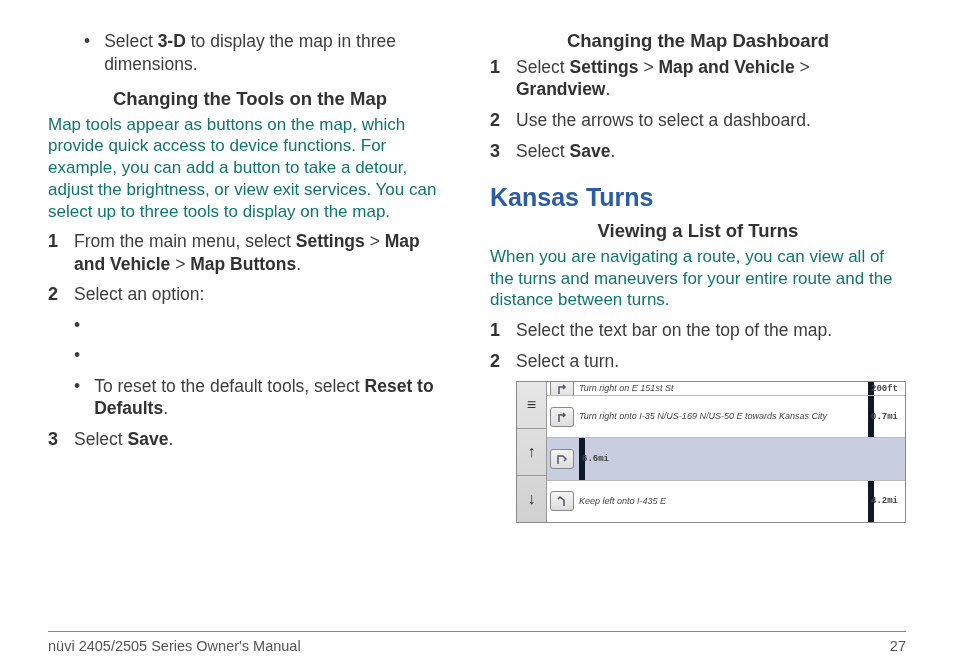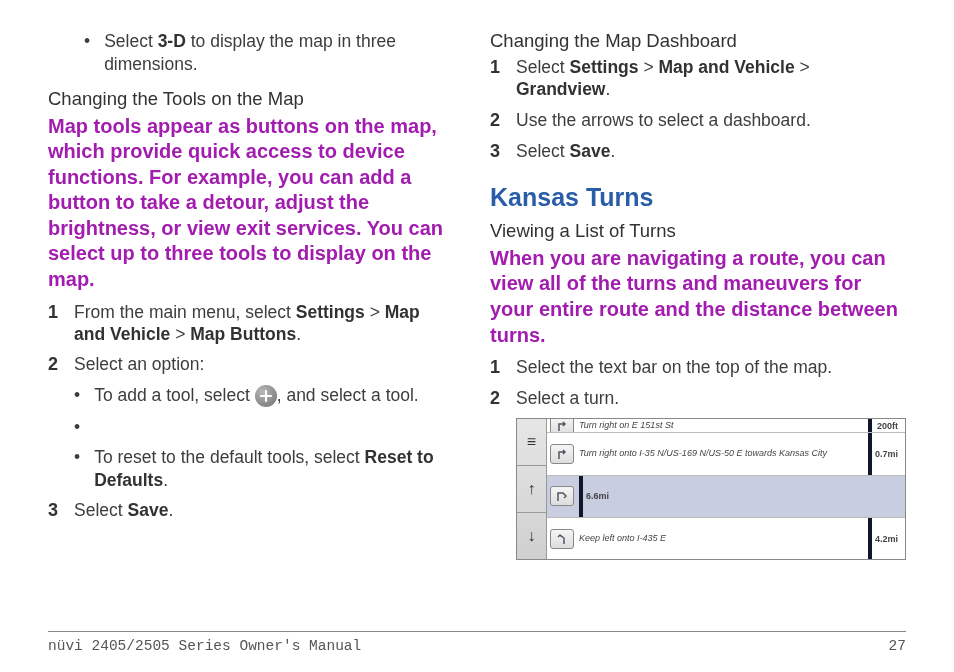--- a/index.html
+++ b/index.html
@@ -25,38 +25,38 @@
       line-height: 1.3;
       padding-left: 36px;
     }
     .bullet-dot {
       margin-right: 14px;
       flex-shrink: 0;
     }
     .bullet-text { flex: 1; }
     .heading-sub {
       font-size: 18.5px;
-      font-weight: normal;
+      font-weight: bold;
       color: #323232;
       margin-top: 12px;
       margin-bottom: 4px;
+      text-align: center;
     }
     .heading-section {
       font-size: 25px;
       font-weight: bold;
       color: #2a5da8;
       margin-top: 20px;
       margin-bottom: 8px;
     }
     .body-para {
-      font-size: 20px;
+      font-size: 17px;
       line-height: 1.28;
-      color: #a21caf;
-      margin-bottom: 8px;
-      font-weight: bold;
+      color: #0f766e;
+      margin-bottom: 8px;
     }
     .num-item {
       display: flex;
       font-size: 17.5px;
       line-height: 1.28;
       margin-bottom: 8px;
     }
     .num {
       font-weight: bold;
       color: #323232;
@@ -91,21 +91,20 @@
       position: absolute;
       bottom: 18px;
       left: 48px;
       right: 48px;
       border-top: 1px solid #888;
       padding-top: 6px;
       display: flex;
       justify-content: space-between;
       font-size: 14.5px;
       color: #555;
-      font-family: Liberation Mono, monospace;
     }
     
     .turns-shot {
       margin-left: 26px;
       margin-top: 4px;
       border: 1px solid #888;
       width: 390px;
       height: 142px;
       display: flex;
       background: #fff;
@@ -160,27 +159,28 @@
     .shot-label {
       flex: 1;
       line-height: 1.1;
       padding-right: 4px;
       font-style: italic;
     }
     .shot-dist {
       width: 34px;
       font-weight: bold;
       text-align: right;
-      border-left: 4px solid #0f172a;
+      border-left: 6px solid #0f172a;
       align-self: stretch;
       display: flex;
       align-items: center;
       justify-content: flex-end;
       padding-right: 4px;
       font-size: 9px;
+      font-family: Liberation Mono, monospace;
     }
   </style>
 </head>
 <body>
 
 <div class="columns">
 
   <div class="col">
     <div class="bullet-item">
       <span class="bullet-dot">•</span>
@@ -199,27 +199,20 @@
       </span>
     </div>
 
     <div class="num-item">
       <span class="num">2</span>
       <span class="num-text">Select an option:</span>
     </div>
 
     <div class="sub-bullet">
       <span class="sub-dot">•</span>
-      <span class="sub-text">
-        <span>To add a tool, select </span><span class="inline-icon">
-            <svg viewBox="0 0 14 14">
-              <path d="M7 2v10M2 7h10" stroke="#fff" stroke-width="2.2" stroke-linecap="round"></path>
-            </svg>
-          </span><span>, and select a tool.</span>
-      </span>
     </div>
     <div class="sub-bullet">
       <span class="sub-dot">•</span>
     </div>
     <div class="sub-bullet">
       <span class="sub-dot">•</span>
       <span class="sub-text">
         <span>To reset to the default tools, select </span><span class="bold">Reset to Defaults</span><span>.</span>
       </span>
     </div>

